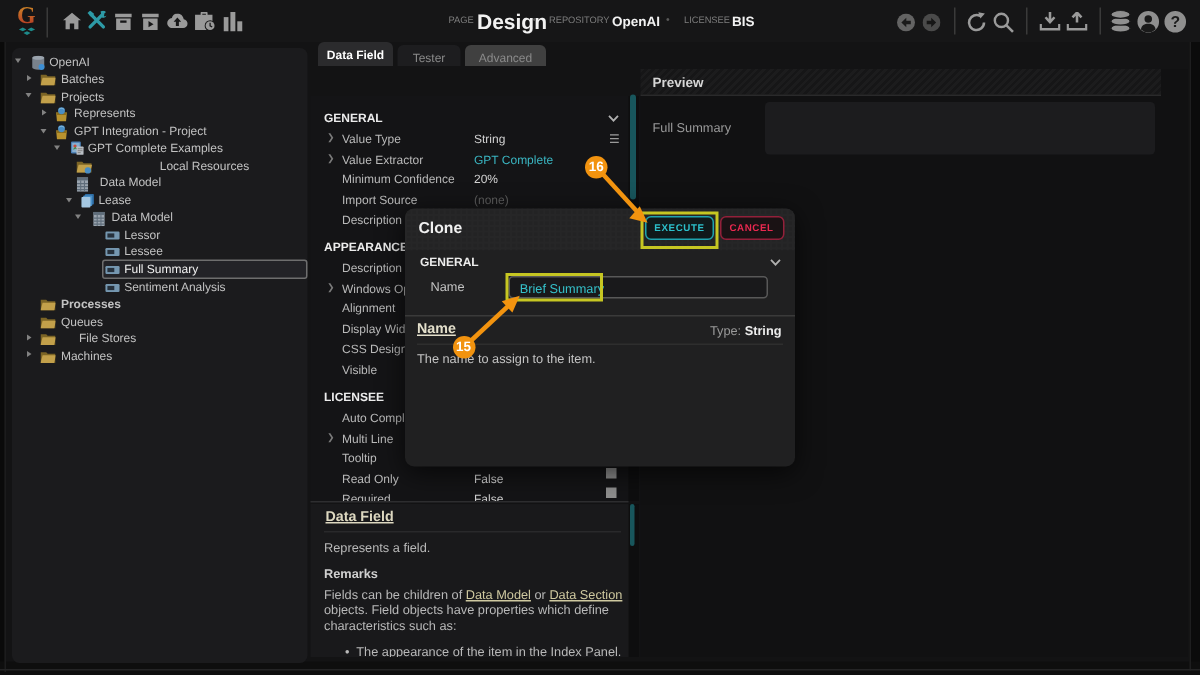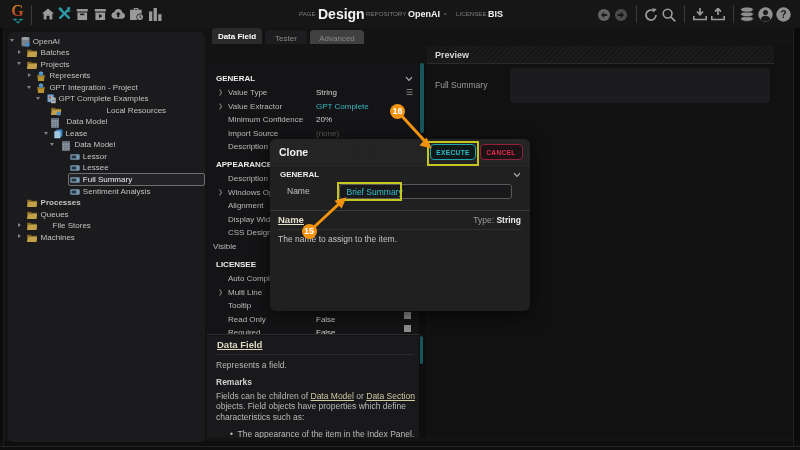--- a/index.html
+++ b/index.html
@@ -293,21 +293,21 @@
     <div class="prow" style="left:21px;top:49px;">Minimum Confidence<span class="pval" style="left:88px;">20%</span></div>
     <div class="prow" style="left:21px;top:63px;">Import Source<span class="pval" style="left:88px;color:#5c5c5c;">(none)</span></div>
     <div class="prow" style="left:21px;top:76px;">Description</div>
     <div class="prow psec" style="left:9px;top:94px;">APPEARANCE</div>
     <div class="prow" style="left:21px;top:108px;">Description</div>
     <div class="prow" style="left:11px;top:122px;color:#7a7a7a;font-size:6px;">❯</div>
     <div class="prow" style="left:21px;top:122px;">Windows Opt</div>
     <div class="prow" style="left:21px;top:135px;">Alignment</div>
     <div class="prow" style="left:21px;top:149px;">Display Width</div>
     <div class="prow" style="left:21px;top:162px;">CSS Design</div>
-    <div class="prow" style="left:6px;top:176px;">Visible</div>
+    <div class="prow" style="left:21px;top:176px;">Visible</div>
     <div class="prow psec" style="left:9px;top:194px;">LICENSEE</div>
     <div class="prow" style="left:21px;top:208px;">Auto Complete</div>
     <div class="prow" style="left:11px;top:222px;color:#7a7a7a;font-size:6px;">❯</div>
     <div class="prow" style="left:21px;top:222px;">Multi Line</div>
     <div class="prow" style="left:21px;top:235px;">Tooltip</div>
     <div class="prow" style="left:21px;top:249px;">Read Only<span class="pval" style="left:88px;">False</span>
       <div class="abs" style="left:176px;top:-1px;width:7px;height:7px;background:#8f8f8f;"></div></div>
     <div class="prow" style="left:21px;top:262px;">Required<span class="pval" style="left:88px;">False</span>
       <div class="abs" style="left:176px;top:-1px;width:7px;height:7px;background:#8f8f8f;"></div></div>
   </div>

